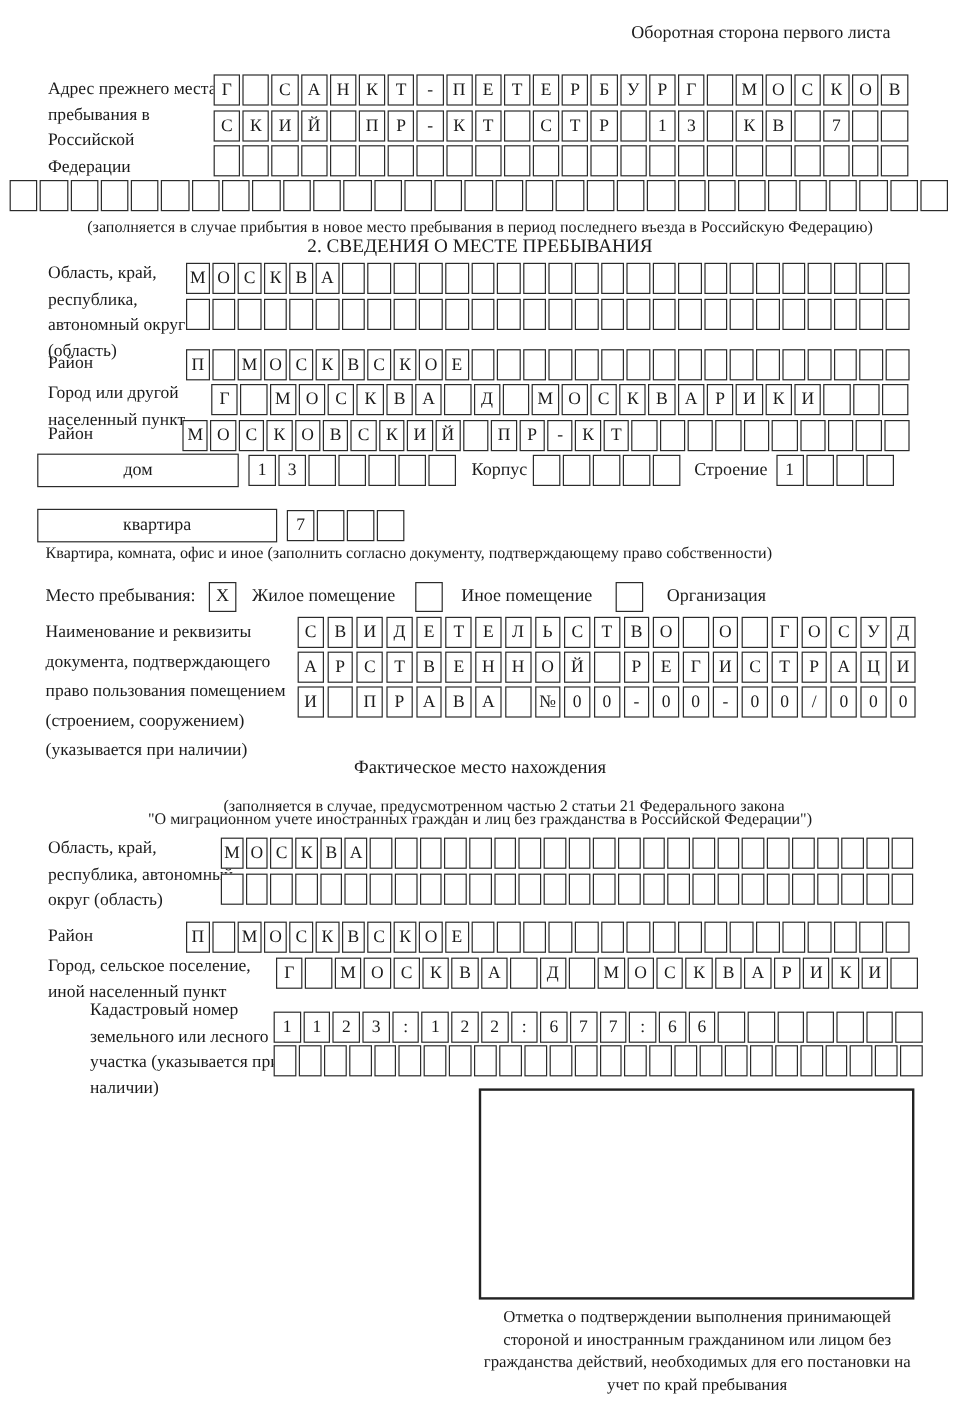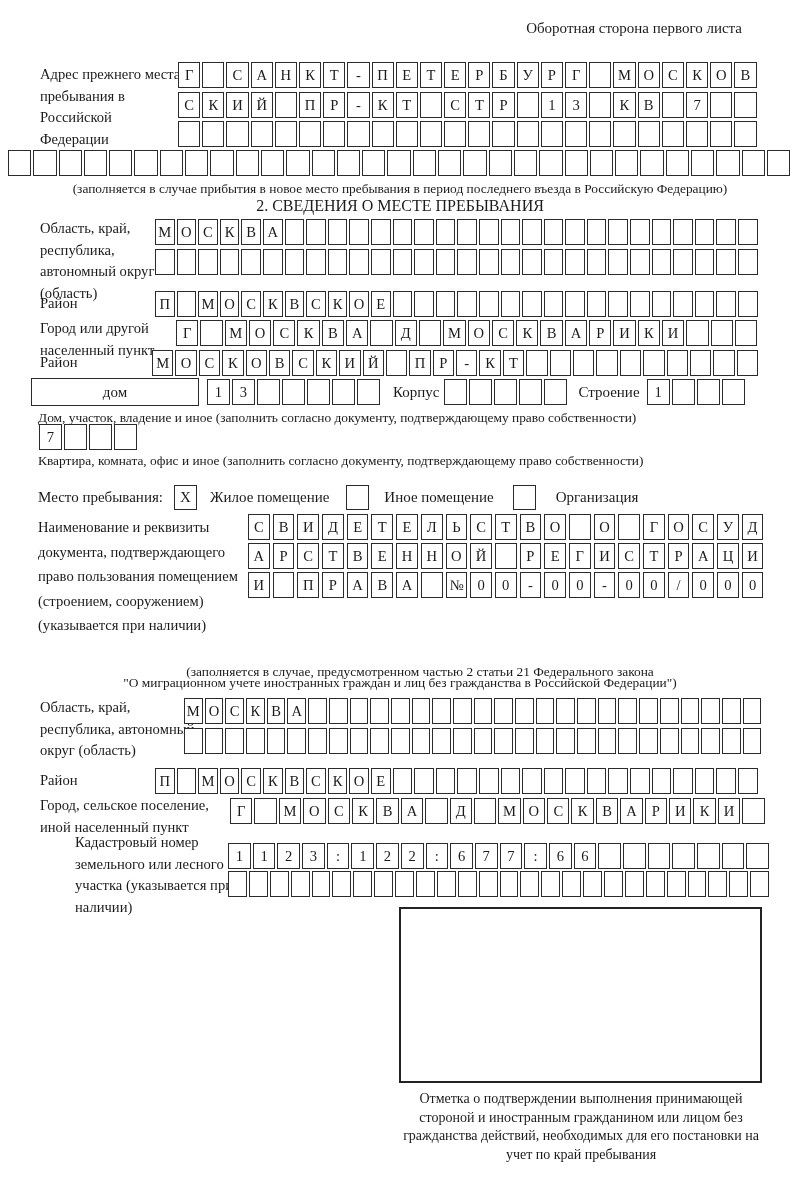--- a/index.html
+++ b/index.html
@@ -332,23 +332,23 @@
         <span class="cell"></span>
       </div>
     <div class="small-label" style="margin-left:11px;">Строение</div>
     <div class="cells2" style="--cw:23px; margin-left:7px;">
         <span class="cell">1</span>
         <span class="cell"></span>
         <span class="cell"></span>
         <span class="cell"></span>
       </div>
   </div>
-  <div class="note" style="left:38px; top:410px;">Дом, участок, владение и иное (заполнить согласно документу, подтверждающему право собственности)</div>
 
   <div class="inline-row" style="left:31px; top:424px;">
+    <div class="widebox" style="width:200px;">квартира</div>
     <div class="cells2" style="--cw:23px; margin-left:8px;">
         <span class="cell">7</span>
         <span class="cell"></span>
         <span class="cell"></span>
         <span class="cell"></span>
       </div>
   </div>
   <div class="note" style="left:38px; top:453px;">Квартира, комната, офис и иное (заполнить согласно документу, подтверждающему право собственности)</div>
 
   <div class="inline-row" style="left:38px; top:485px;text-align:right;">
@@ -425,20 +425,21 @@
       <span class="cell">0</span>
       <span class="cell">-</span>
       <span class="cell">0</span>
       <span class="cell">0</span>
       <span class="cell">/</span>
       <span class="cell">0</span>
       <span class="cell">0</span>
       <span class="cell">0</span>
     </div>
 
+  <div class="sec-title" style="top:631px; font-size:15.5px;">Фактическое место нахождения</div>
   <div class="note center" style="top:664px;padding-left:40px;">(заполняется в случае, предусмотренном частью 2 статьи 21 Федерального закона</div>
   <div class="note center" style="top:675px;">"О миграционном учете иностранных граждан и лиц без гражданства в Российской Федерации")</div>
 
   <div class="label" style="left:40px; top:697px; width:158px;">Область, край, республика, автономный округ (область)</div>
   <div class="cells" style="left:184px; top:698px; --cw:18.7px;">
       <span class="cell">М</span>
       <span class="cell">О</span>
       <span class="cell">С</span>
       <span class="cell">К</span>
       <span class="cell">В</span>

